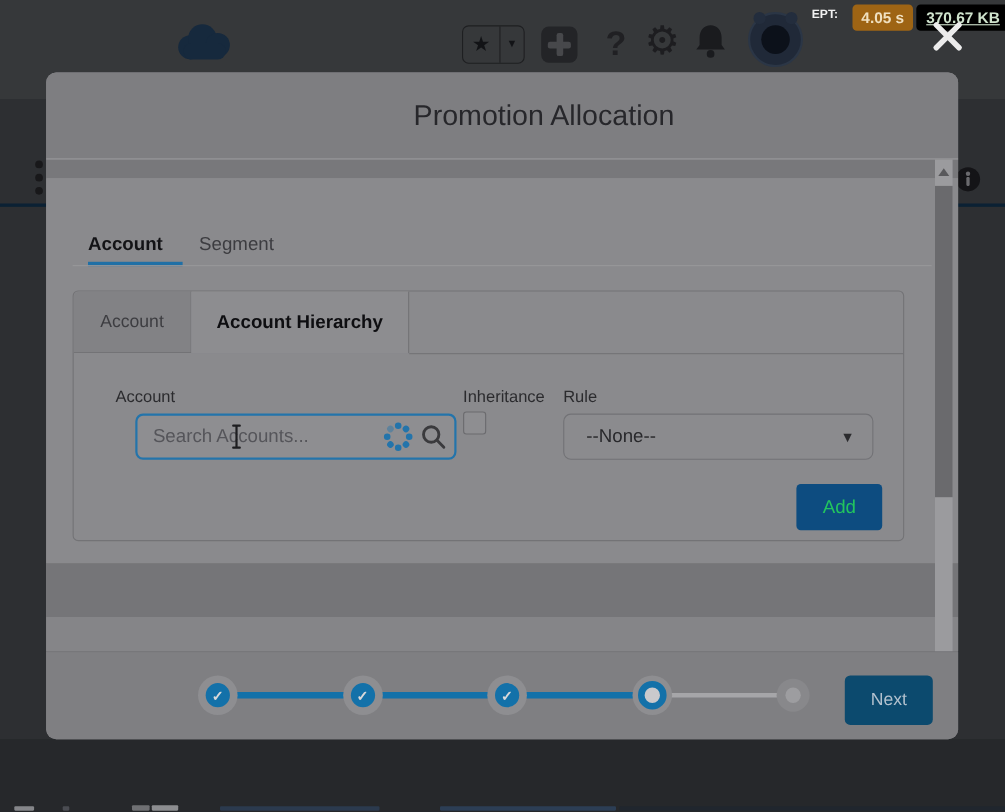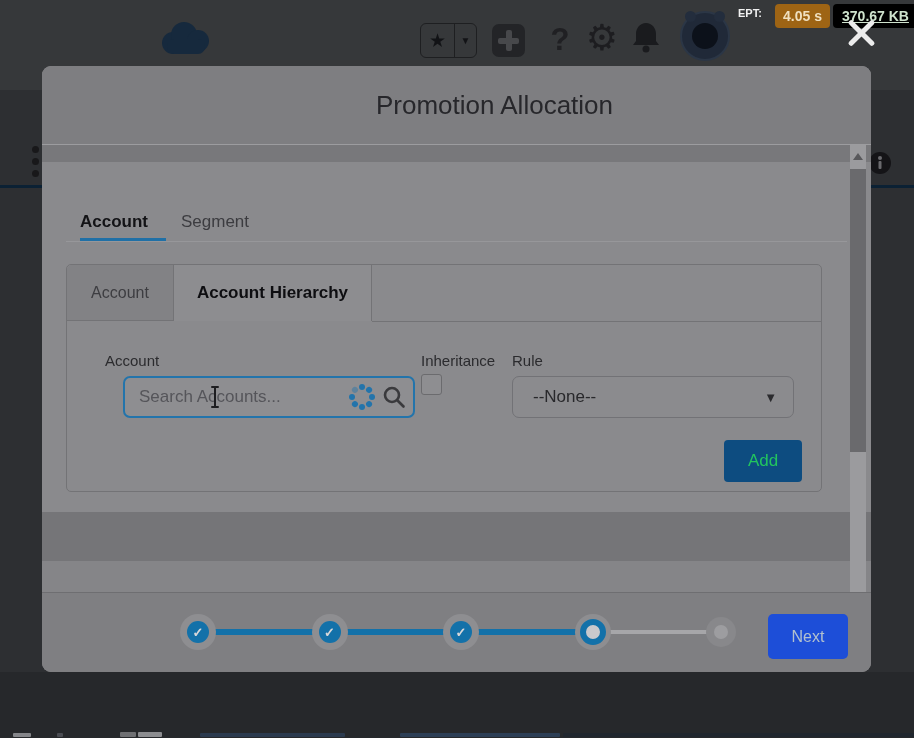--- a/index.html
+++ b/index.html
@@ -122,21 +122,21 @@
   .ptrack{position:absolute;left:138px;top:20px;width:556px;height:38px;display:flex;align-items:center;}
   .pstep{width:36px;height:36px;border-radius:50%;background:#8e8e91;display:flex;align-items:center;
          justify-content:center;flex:0 0 auto;z-index:2;cursor:pointer;}
   .pstep.upcoming{width:30px;height:30px;background:#88888b;}
   .pcirc{width:22px;height:22px;border-radius:50%;background:var(--progress);color:#d8d8da;
          font-size:13px;font-weight:bold;display:flex;align-items:center;justify-content:center;}
   .pring{width:14px;height:14px;border-radius:50%;border:6px solid var(--progress);background:#c9c9cc;}
   .pdot{width:14px;height:14px;border-radius:50%;background:#9d9da0;}
   .connector{flex:1;height:6px;background:var(--progress);margin:0 -7px;z-index:1;border-radius:3px;}
   .connector.c-gray{height:4px;background:#a6a6a9;}
-  .next-btn{position:absolute;left:726px;top:21px;width:80px;height:45px;background:#1d4ed8;
+  .next-btn{position:absolute;left:726px;top:21px;width:80px;height:45px;background:#0c4a6e;
         border:none;border-radius:5px;color:#b2c1ce;font-size:16px;cursor:pointer;
         font-family:"Liberation Sans",sans-serif;}
 </style>
 </head>
 <body>
 
 <div class="stage">
 
   <div class="abs page-top"></div>
   <div class="abs page-mid"></div>

